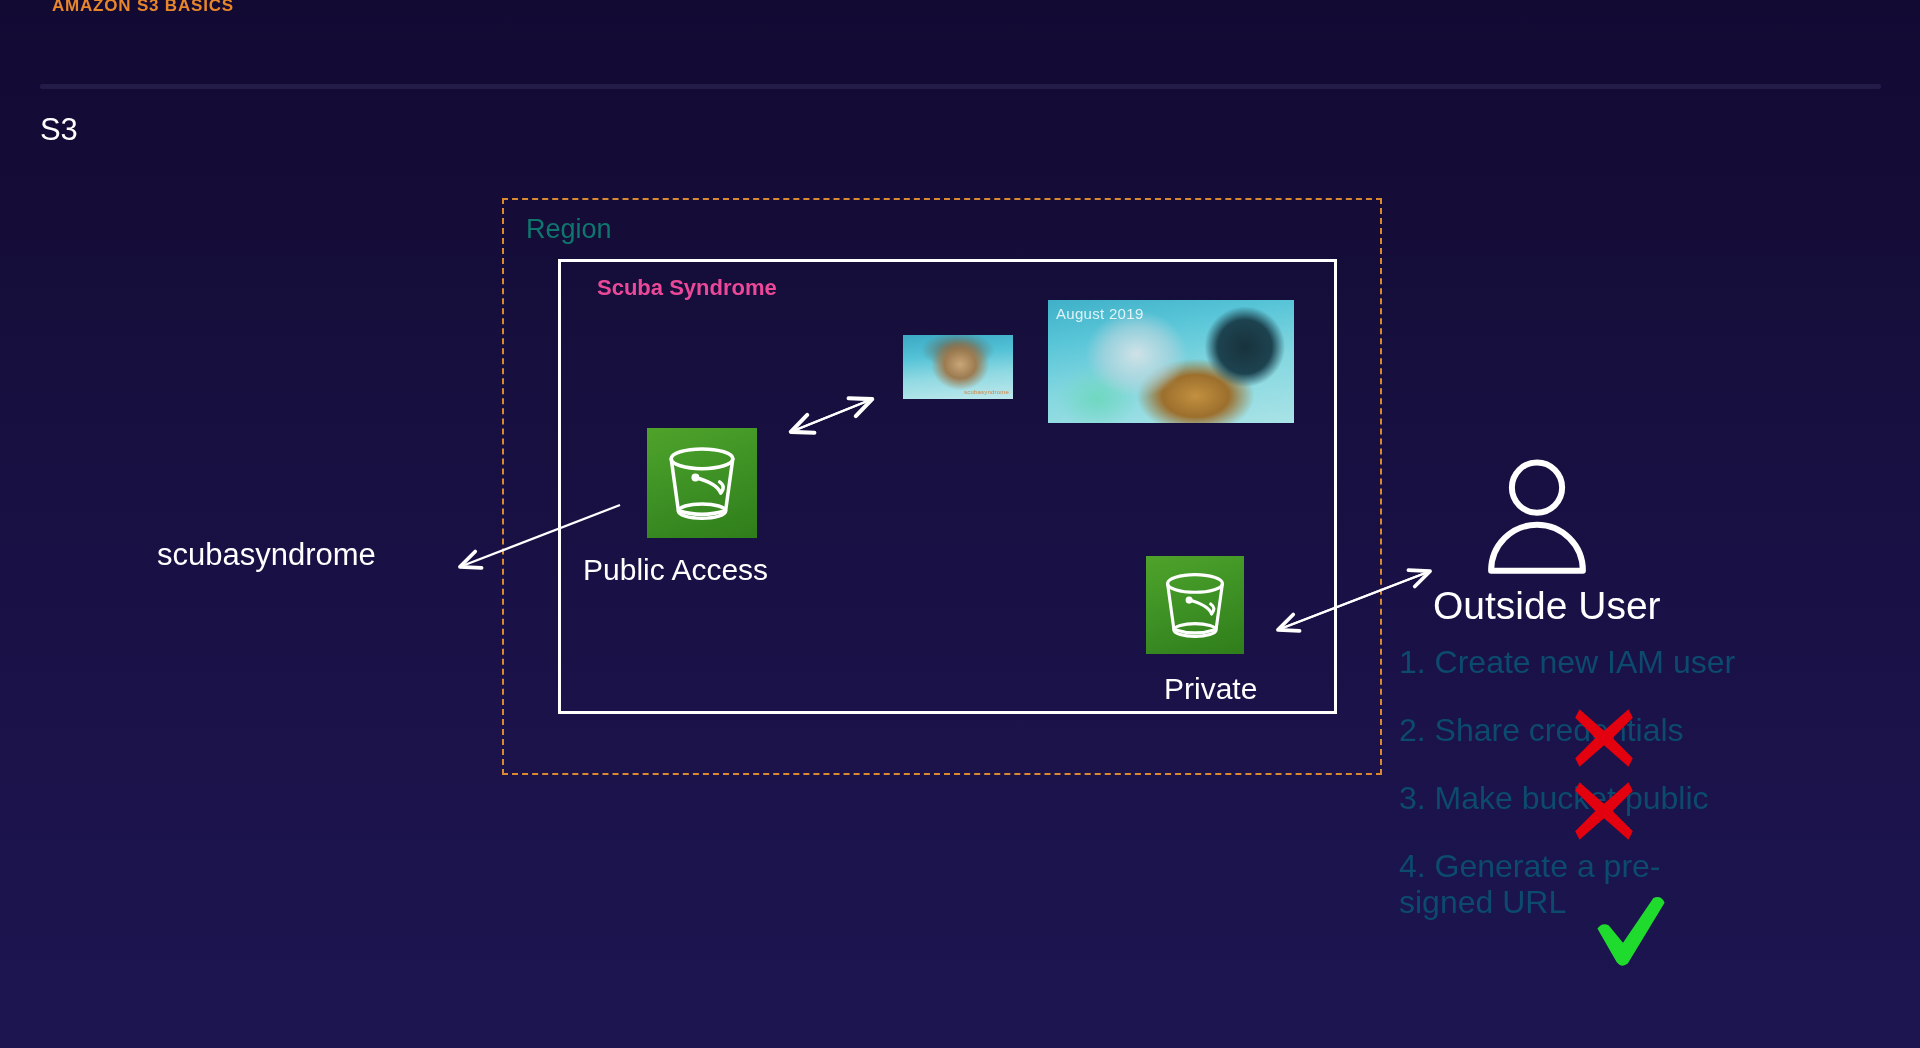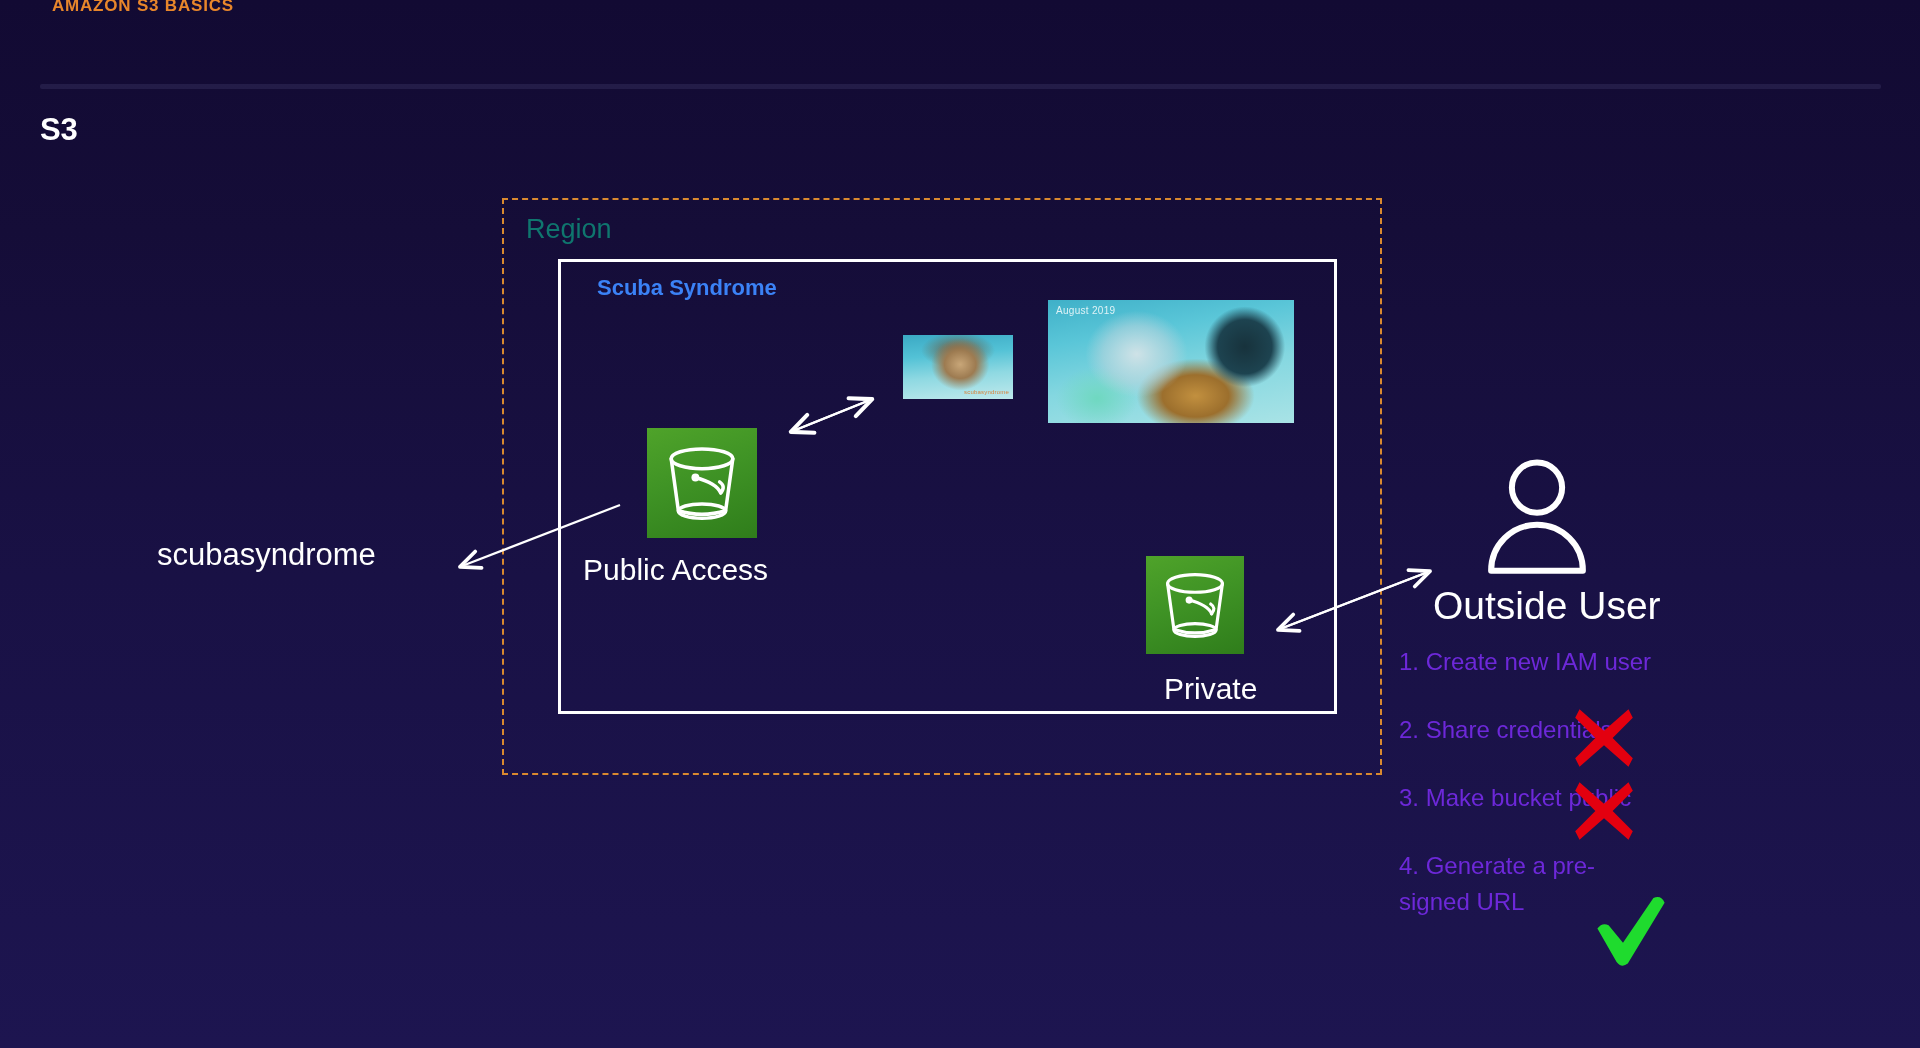--- a/index.html
+++ b/index.html
@@ -57,21 +57,21 @@
     height: 5px;
     background: rgba(150,150,200,0.13);
     border-radius: 2px;
   }
 
   .section-label {
     position: absolute;
     left: 40px;
     top: 112px;
     font-size: 31px;
-    font-weight: bold;
+    font-weight: normal;
     color: #ffffff;
     letter-spacing: -0.2px;
   }
 
   
   .region-box {
     position: absolute;
     left: 502px;
     top: 198px;
     width: 880px;
@@ -98,21 +98,21 @@
     height: 455px;
     border: 3px solid #ffffff;
   }
 
   .bucket-box-label {
     position: absolute;
     left: 36px;
     top: 13px;
     font-size: 22px;
     font-weight: bold;
-    color: #3b82f6;
+    color: #ec4899;
     white-space: nowrap;
   }
 
   
   .bucket-icon {
     position: absolute;
     background: linear-gradient(160deg, #4fa32a 0%, #3f9325 45%, #2f7d1b 100%);
     display: block;
   }
   .bucket-icon svg { display: block; width: 100%; height: 100%; }
@@ -152,21 +152,21 @@
       radial-gradient(ellipse 26% 44% at 36% 44%, rgba(215,228,232,0.92) 0%, rgba(190,214,222,0.55) 52%, rgba(160,200,210,0) 80%),
       radial-gradient(ellipse 20% 40% at 80% 38%, #17323c 0%, #1d4350 55%, rgba(30,70,85,0) 82%),
       radial-gradient(ellipse 30% 38% at 60% 78%, #c2903f 0%, #9c6f2d 45%, rgba(150,110,50,0) 80%),
       radial-gradient(ellipse 22% 34% at 20% 80%, #6fd8c0 0%, rgba(111,216,192,0) 76%),
       linear-gradient(170deg, #3fb0c8 0%, #5ac6d8 28%, #84d7e0 58%, #a9e3e6 100%);
   }
 
   .photo-caption {
     position: absolute;
     left: 8px; top: 5px;
-    font-size: 10px;
+    font-size: 15px;
     color: rgba(255,255,255,0.82);
     letter-spacing: 0.3px;
     white-space: nowrap;
   }
 
   .photo-watermark {
     position: absolute;
     right: 4px; bottom: 4px;
     font-size: 6px;
     color: rgba(220,120,40,0.9);
@@ -214,23 +214,23 @@
   
   .steps {
     position: absolute;
     left: 1399px;
     top: 644px;
     width: 470px;
   }
 
   .step {
     position: relative;
-    font-size: 24px;
+    font-size: 32px;
     line-height: 36px;
-    color: #6d28d9;
+    color: #0c4a6e;
     margin-bottom: 32px;
     white-space: pre-line;
   }
   .step:last-child { margin-bottom: 0; }
 
   
   .mark {
     position: absolute;
     pointer-events: none;
   }

